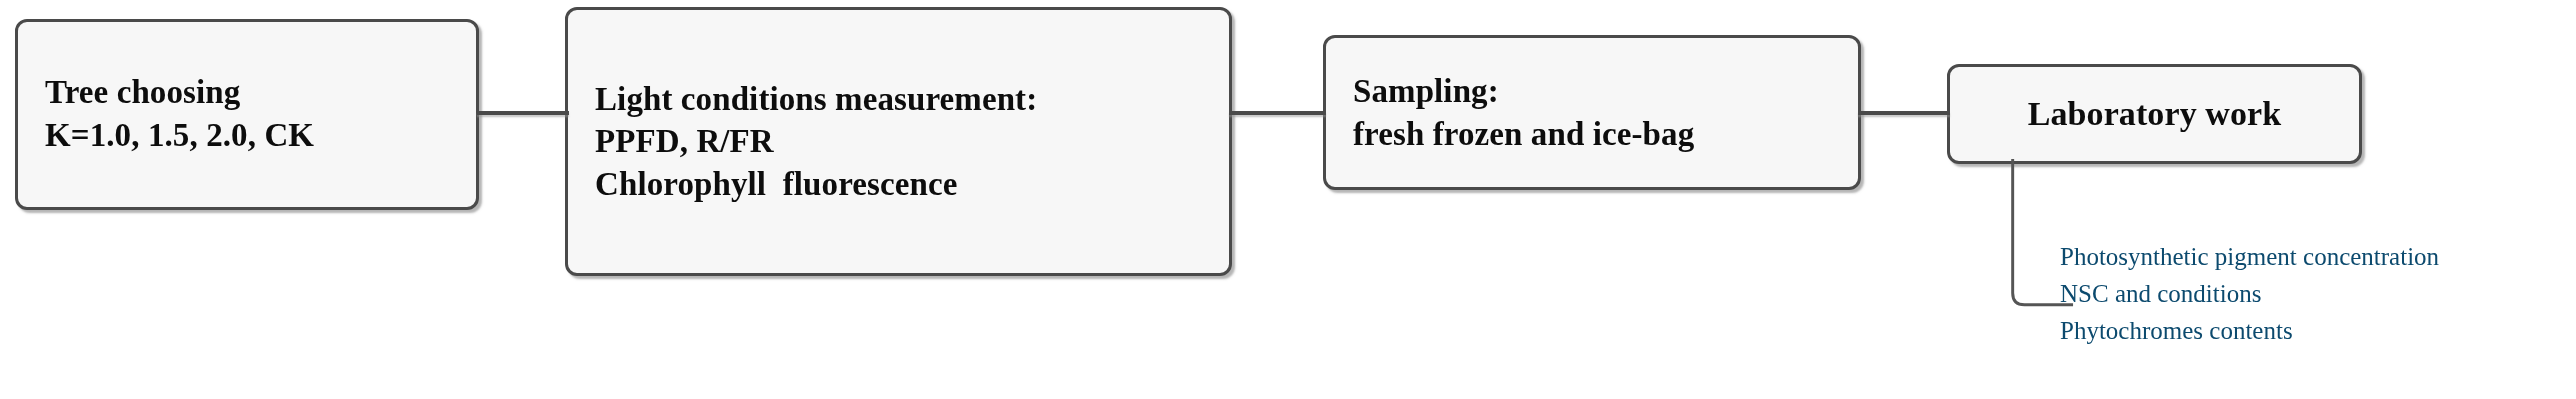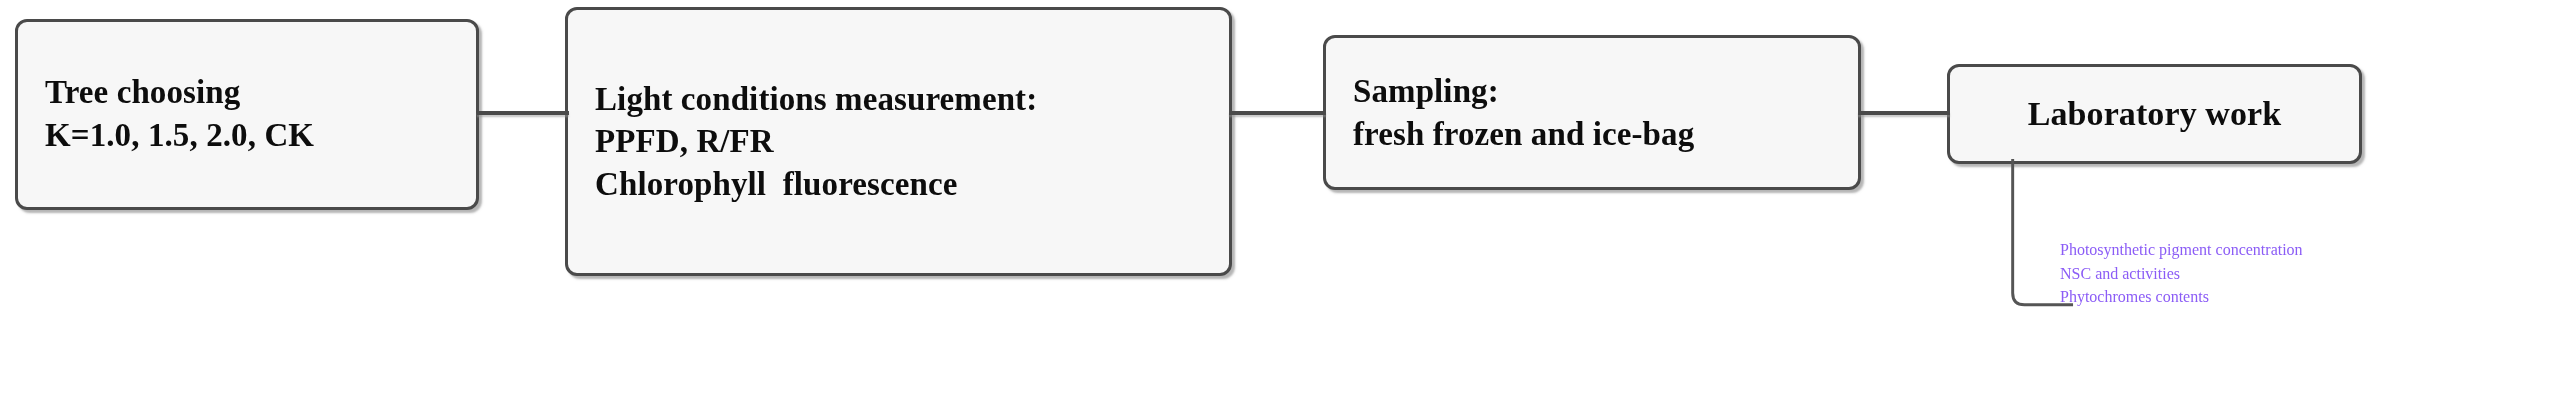--- a/index.html
+++ b/index.html
@@ -68,23 +68,23 @@
   }
 
   
   #result-list {
     position: absolute;
     left: 2060px;
     top: 238px;
     width: 517px;
   }
   #result-list .item {
-    font-size: 16px;
+    font-size: 25px;
     line-height: 1.48;
-    color: #8b5cf6;
+    color: #0c4a6e;
     white-space: nowrap;
     font-weight: normal;
   }
 </style>
 </head>
 <body>
 
 <div id="canvas">
 
   <div class="node pad-left" id="node-tree">
@@ -110,18 +110,18 @@
   <div class="connector" id="conn-1"></div>
   <div class="connector" id="conn-2"></div>
   <div class="connector" id="conn-3"></div>
 
   <svg id="conn-elbow" viewBox="0 0 110 205">
     <path d="M 24 0 L 24 182 Q 24 198 40 198 L 106 198" fill="none" stroke="#555555" stroke-width="4"></path>
   </svg>
 
   <div id="result-list">
     <div class="item">Photosynthetic pigment concentration</div>
-    <div class="item">NSC and activities</div>
+    <div class="item">NSC and conditions</div>
     <div class="item">Phytochromes contents</div>
   </div>
 
 </div>
 
 
 </body></html>

